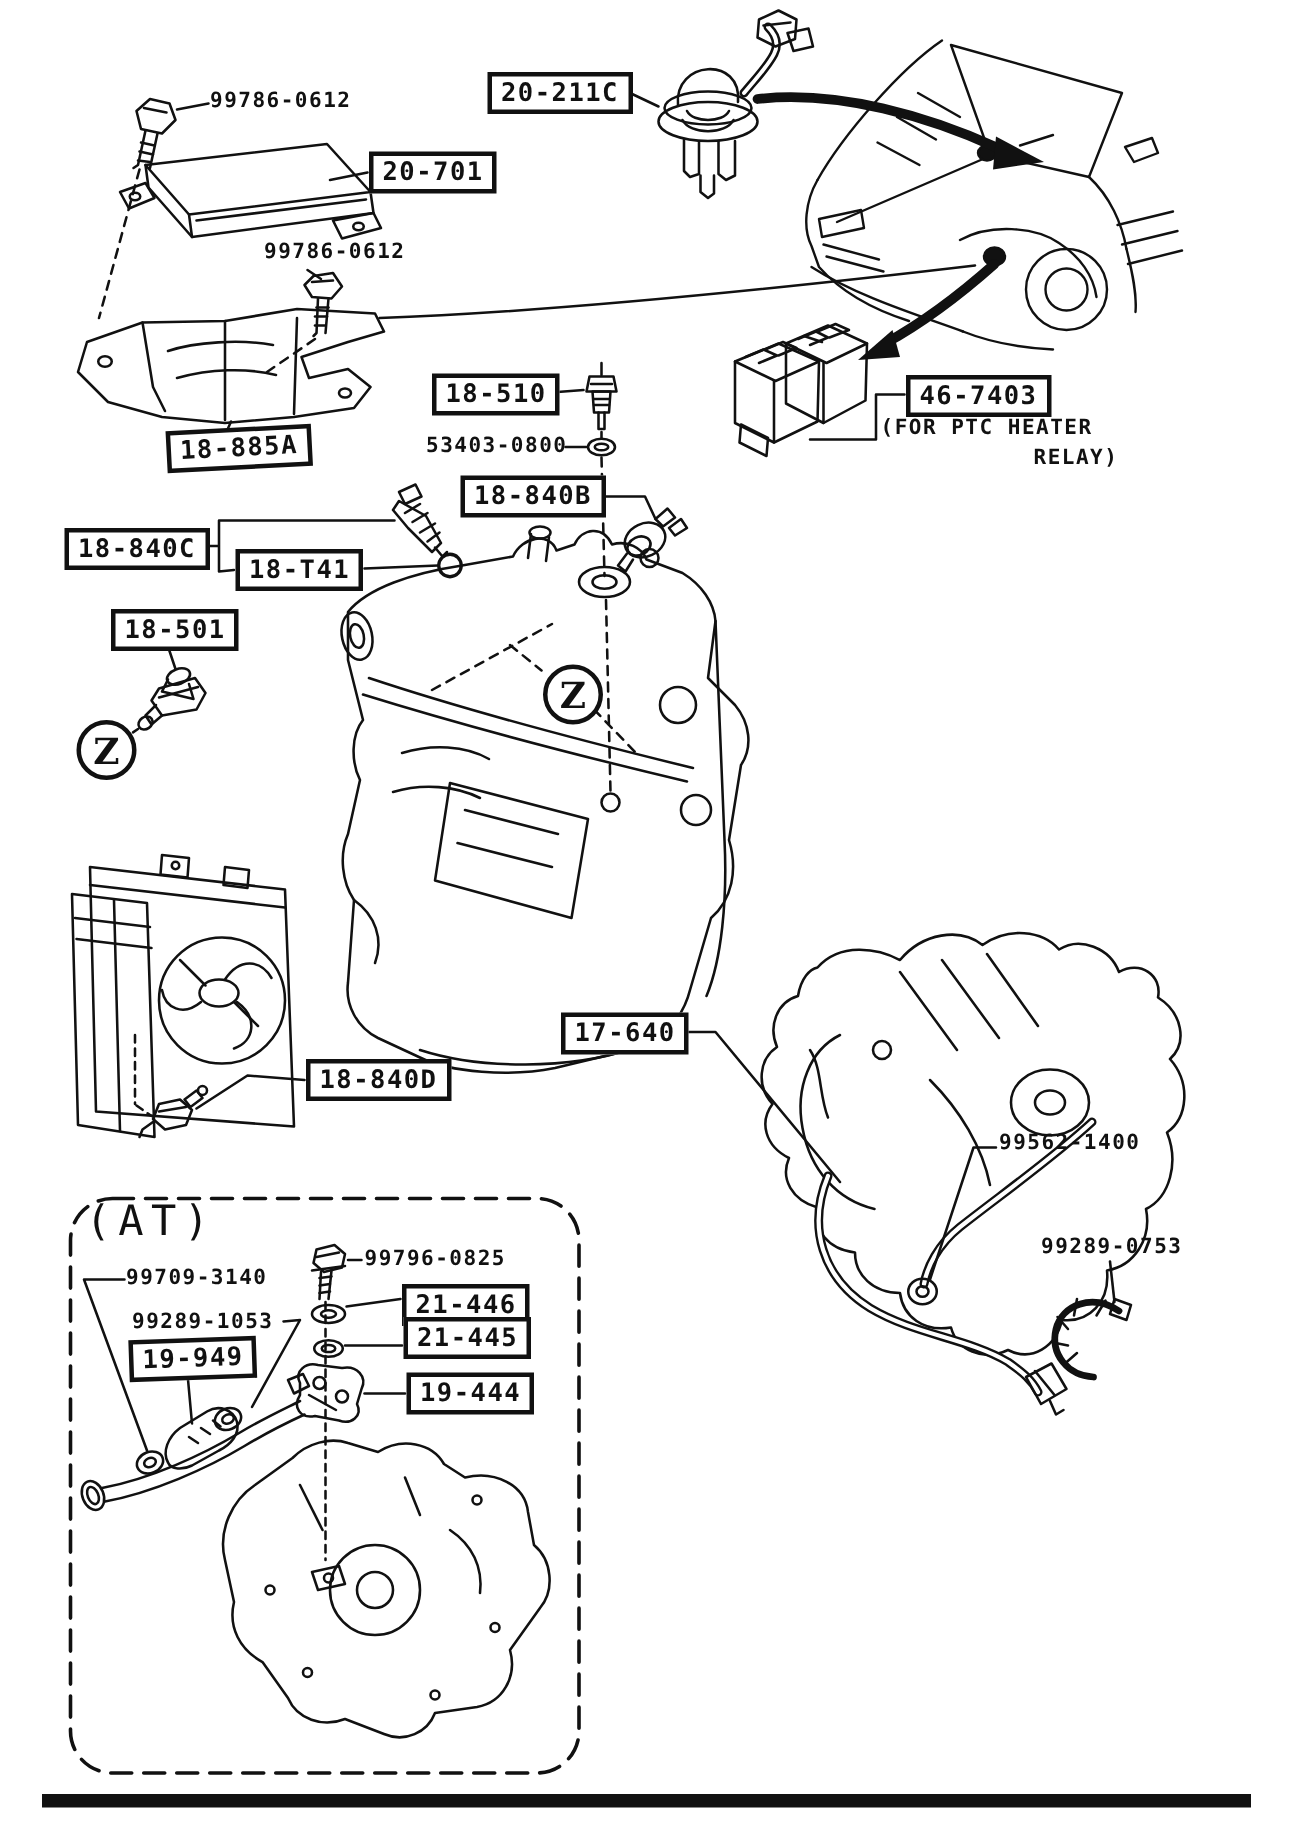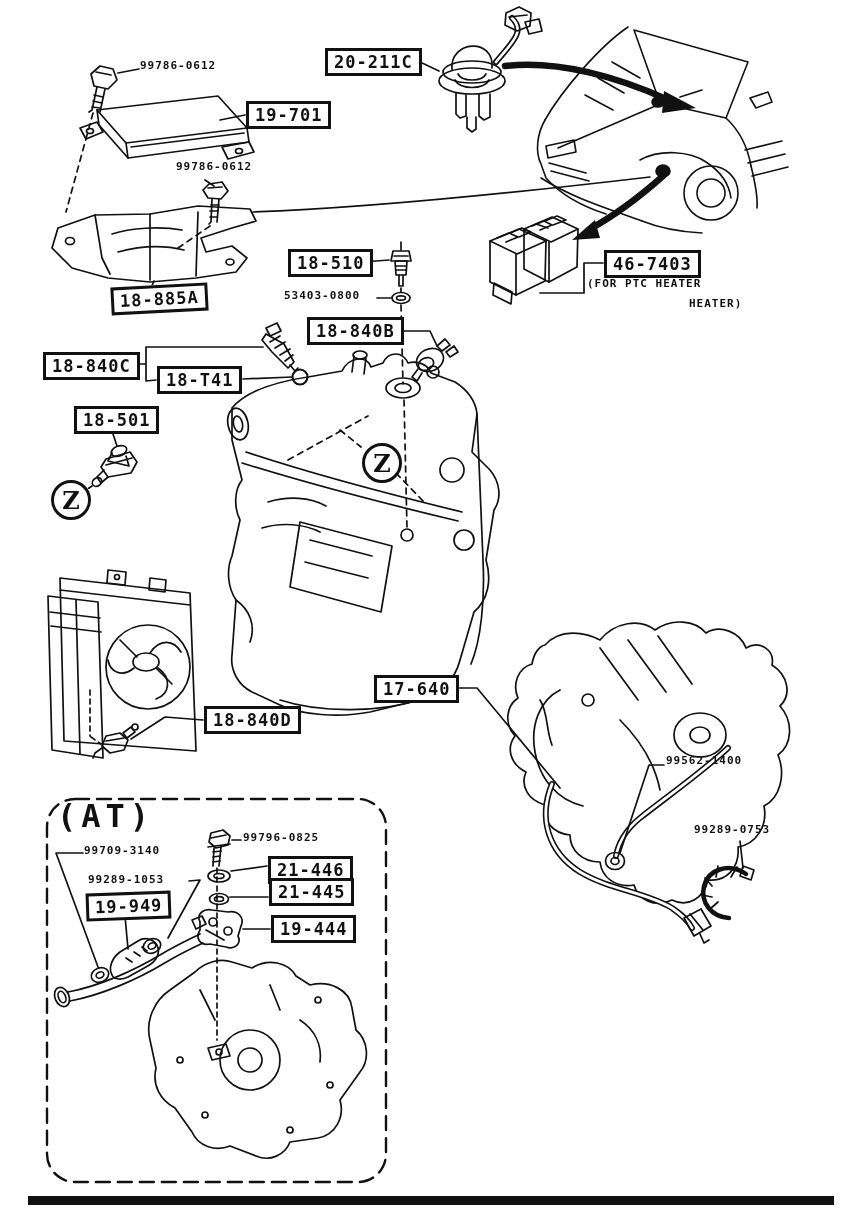--- a/index.html
+++ b/index.html
@@ -7,25 +7,25 @@
     position:relative;width:864px;height:1214px;background:#ffffff;
     font-family:"DejaVu Sans Mono",monospace;color:#111;overflow:hidden;
   }
   svg.art{position:absolute;left:0;top:0;}
   .pbox{
     position:absolute;border:3px solid #111;background:#fff;
     font-size:17px;font-weight:bold;letter-spacing:1px;line-height:20px;
     padding:1px 6px;white-space:nowrap;z-index:5;
   }
   .ptext{
-    position:absolute;font-size:11px;font-weight:bold;letter-spacing:1px;
+    position:absolute;font-size:14px;font-weight:bold;letter-spacing:1px;
     white-space:nowrap;z-index:5;background:transparent;
   }
   .bigtext{
-    position:absolute;font-size:32px;font-weight:bold;letter-spacing:5px;
+    position:absolute;font-size:28px;font-weight:normal;letter-spacing:5px;
     white-space:nowrap;z-index:5;
   }
   .zmark{
     position:absolute;width:34px;height:34px;border:3px solid #111;border-radius:50%;
     background:#fff;z-index:6;display:flex;align-items:center;justify-content:center;
     font-family:"DejaVu Serif",serif;font-size:24px;font-weight:bold;
   }
 </style>
 </head>
 <body>
@@ -367,33 +367,33 @@
     <circle cx="318" cy="1000" r="3"></circle>
     <polygon points="208,1048 226,1044 230,1056 212,1060"></polygon>
     <circle cx="219" cy="1052" r="3"></circle>
     <path d="M300,1020 C315,1030 322,1045 320,1062"></path>
   </g>
 
   <rect x="28" y="1196" width="806" height="9" fill="#111" stroke="none"></rect>
 </svg>
 
   <div class="ptext" style="left:140px;top:59px">99786-0612</div>
-  <div class="pbox" style="left:246px;top:101px">19-701</div>
+  <div class="pbox" style="left:246px;top:101px">20-701</div>
   <div class="ptext" style="left:176px;top:160px">99786-0612</div>
   <div class="pbox" style="left:111px;top:285px;transform:rotate(-3deg)">18-885A</div>
   <div class="pbox" style="left:325px;top:48px">20-211C</div>
   <div class="pbox" style="left:288px;top:249px">18-510</div>
   <div class="ptext" style="left:284px;top:289px">53403-0800</div>
   <div class="pbox" style="left:307px;top:317px">18-840B</div>
   <div class="pbox" style="left:43px;top:352px">18-840C</div>
   <div class="pbox" style="left:157px;top:366px">18-T41</div>
   <div class="pbox" style="left:74px;top:406px">18-501</div>
   <div class="pbox" style="left:604px;top:250px">46-7403</div>
   <div class="ptext" style="left:587px;top:277px">(FOR PTC HEATER</div>
-  <div class="ptext" style="left:689px;top:297px">HEATER)</div>
+  <div class="ptext" style="left:689px;top:297px">RELAY)</div>
   <div class="pbox" style="left:204px;top:706px">18-840D</div>
   <div class="pbox" style="left:374px;top:675px">17-640</div>
   <div class="ptext" style="left:666px;top:754px">99562-1400</div>
   <div class="ptext" style="left:694px;top:823px">99289-0753</div>
   <div class="bigtext" style="left:57px;top:797px">(AT)</div>
   <div class="ptext" style="left:84px;top:844px">99709-3140</div>
   <div class="ptext" style="left:243px;top:831px">99796-0825</div>
   <div class="ptext" style="left:88px;top:873px">99289-1053</div>
   <div class="pbox" style="left:86px;top:892px;transform:rotate(-2deg)">19-949</div>
   <div class="pbox" style="left:268px;top:856px">21-446</div>

